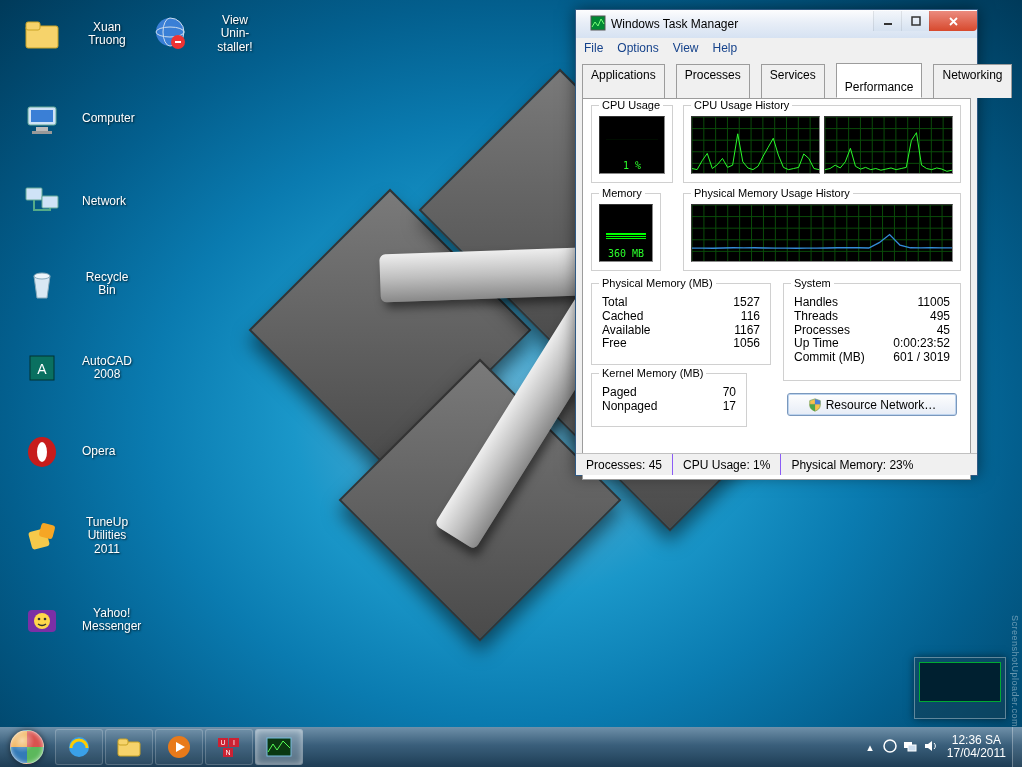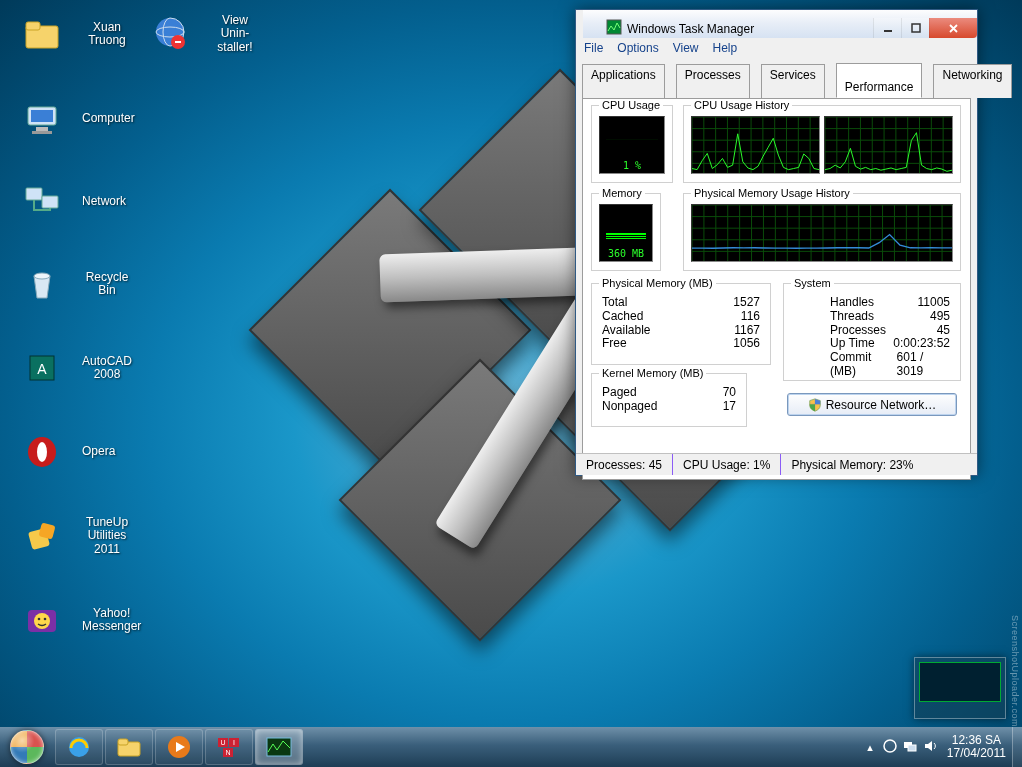--- a/index.html
+++ b/index.html
@@ -14,21 +14,21 @@
 
 
 .motif { position:absolute; left:250px; top:150px; width:600px; height:450px; pointer-events:none; }
 .tile { position:absolute; width:200px; height:200px; background:linear-gradient(135deg,#7a7a7a,#4a4a4a); border:2px solid #333; transform:rotate(45deg); box-shadow:8px 8px 18px rgba(0,0,0,.5); }
 .seven { position:absolute; left:130px; top:100px; width:320px; height:260px; }
 .seven .bar1 { position:absolute; left:0; top:0; width:260px; height:48px; background:linear-gradient(#eee,#bfbfbf,#888); border-radius:6px; transform:rotate(-2deg); box-shadow:4px 6px 10px rgba(0,0,0,.5); }
 .seven .bar2 { position:absolute; left:130px; top:10px; width:48px; height:300px; background:linear-gradient(90deg,#eee,#bfbfbf,#888); border-radius:6px; transform:rotate(32deg); box-shadow:6px 6px 10px rgba(0,0,0,.5); }
 
 
 .window { position:absolute; left:575px; top:9px; width:403px; height:467px; background:#f0f0f0; border:1px solid #305a84; box-shadow:0 0 15px rgba(0,0,0,.5); }
-.titlebar { height:28px; background:linear-gradient(#fdfdfe,#e8eef7 45%,#d6e2f2); display:flex; align-items:flex-end; justify-content:space-between; padding:0 0 0 23px;margin-left:7px; }
+.titlebar { height:28px; background:linear-gradient(#fdfdfe,#e8eef7 45%,#d6e2f2); display:flex; align-items:center; justify-content:space-between; padding:0 0 0 14px; }
 .title-left { display:flex; align-items:center; gap:5px; font-size:12px; }
 .win-ctrls { display:flex; height:20px; margin-top:-6px;}
 .win-btn { width:28px; height:20px; display:flex; align-items:center; justify-content:center; border-left:1px solid rgba(0,0,0,.08); background:linear-gradient(#f3f6fb,#d6e2f1); }
 .win-btn.close { width:48px; background:linear-gradient(#eb8b7e,#d7492d); color:#fff; border-radius:0 0 4px 0;}
 .win-btn svg { pointer-events:none;}
 .menubar { padding:3px 8px; font-size:12px; color:#15428b; display:flex; gap:14px; background:#f0f0f0; }
 .menubar span { cursor:default; }
 
 .tabstrip { display:flex; padding:6px 6px 0 6px; font-size:12px; gap:12px;justify-content:space-between; }
 .tab { padding:3px 8px; border:1px solid #9c9c9c; border-bottom:none; background:#f0f0f0; margin-right:-1px; cursor:default; position:relative; }
@@ -44,21 +44,21 @@
 .gb-cpuh { left:100px; top:6px; width:278px; height:78px; display:flex; }
 .gb-cpuh .graphs { display:flex; gap:4px; margin:10px 7px 7px; width:100%; }
 .gb-cpuh .black-panel { flex:1; height:58px; }
 .gb-mem { left:8px; top:94px; width:70px; height:78px; }
 .gb-mem .black-panel { margin:10px 7px 7px; height:58px; }
 .gb-memh { left:100px; top:94px; width:278px; height:78px; }
 .gb-memh .black-panel { margin:10px 7px 7px; height:58px; }
 
 .gb-phys { left:8px; top:184px; width:180px; height:82px; }
 .gb-kernel { left:8px; top:274px; width:156px; height:54px; }
-.gb-sys { left:200px; top:184px; width:178px; height:98px;padding-left:36px; }
+.gb-sys { left:200px; top:184px; width:178px; height:98px; }
 .kv { padding:12px 10px 6px 10px; font-size:12px; }
 .kv-row { display:flex; justify-content:space-between; line-height:1.15; }
 
 .res-btn { position:absolute; left:204px; top:294px; width:170px; height:23px; font-size:12px; background:linear-gradient(#fefefe,#e6ecf6); border:1px solid #7a98bd; border-radius:3px; display:flex; align-items:center; justify-content:center; gap:4px; cursor:default; box-shadow:0 0 0 1px #bcd3ee inset;}
 .shield { width:14px; height:14px; }
 
 .statusbar { position:absolute; left:0; bottom:0; right:0; height:22px; border-top:1px solid #c0c0c0; display:flex; font-size:12px; align-items:center; background:#f0f0f0;}
 .statusbar div { padding:0 10px; border-right:1px solid #8b5cf6; height:100%; display:flex; align-items:center; }
 .statusbar div:last-child { flex:1; border-right:none;}
 

